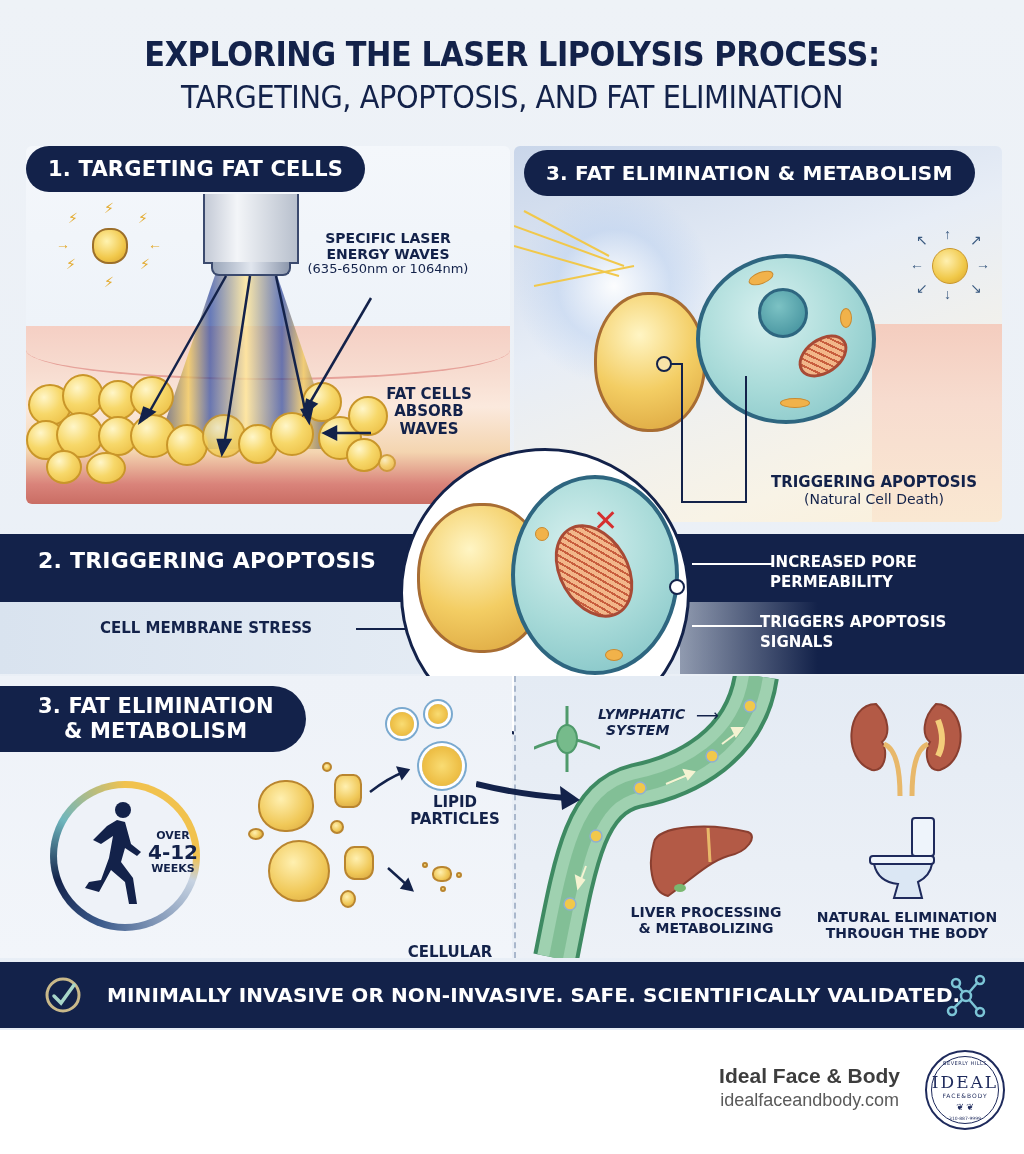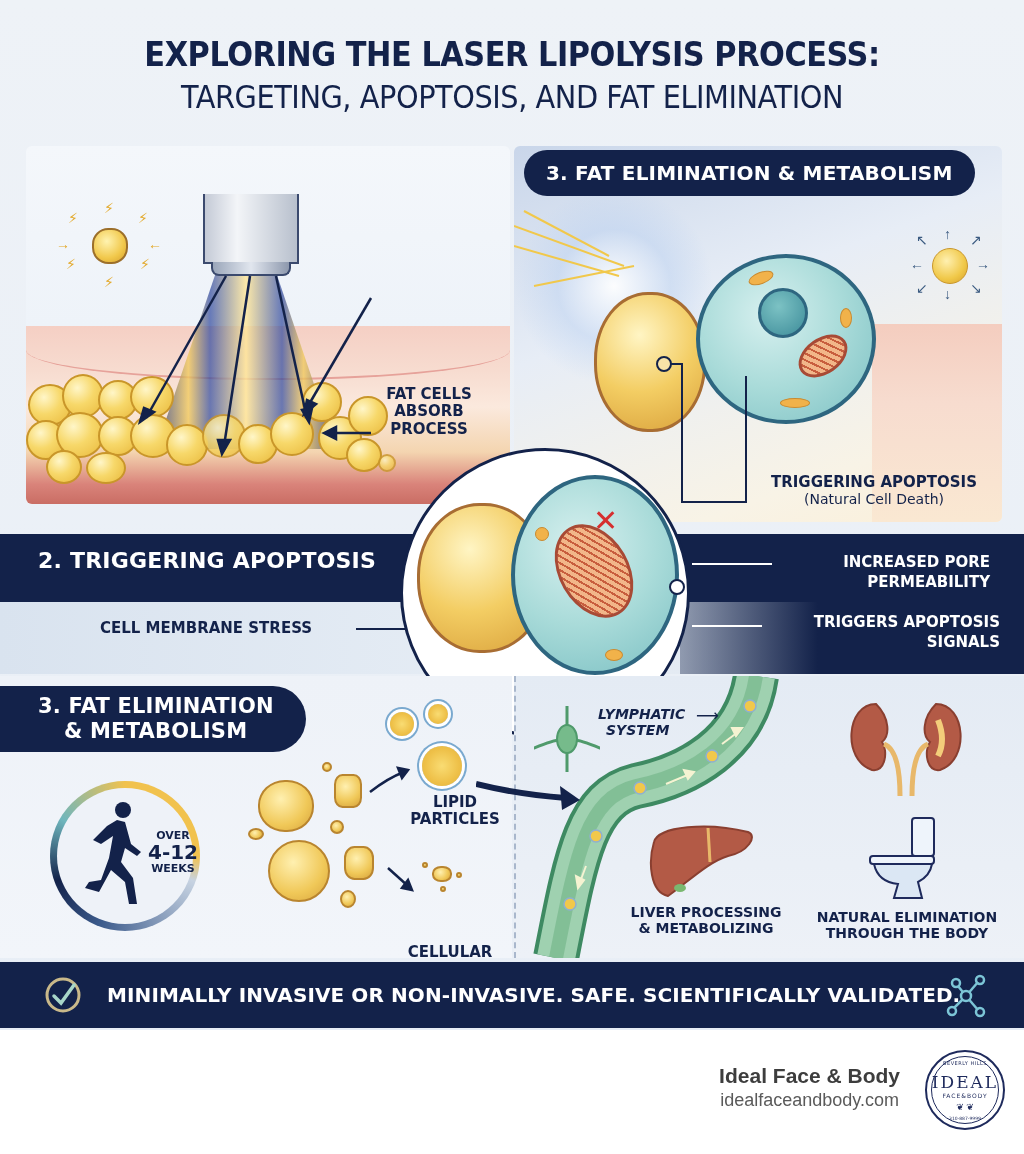--- a/index.html
+++ b/index.html
@@ -41,21 +41,21 @@
   .cell-yellow { position: absolute; border-radius: 48%; background: radial-gradient(circle at 40% 30%, #fff5c4 0%, #f3cd63 50%, #d9a13b 100%); border: 3px solid #a86d33; }
   .nucleus { position: absolute; border-radius: 50%; background: radial-gradient(circle at 40% 35%, #7cc2c4, #3d8c99); border: 3px solid #2e6680; }
   .mito { position: absolute; border-radius: 50%; background: repeating-linear-gradient(60deg, #f2b689 0 4px, #c85e3e 4px 6px); border: 3px solid #a84a35; }
   .organelle { position: absolute; border-radius: 50%; background: #f1b24a; border: 1px solid #c98a30; }
 
   
   .band2-top { position: absolute; left: 0; top: 534px; width: 1024px; height: 68px; background: #13224a; }
   .band2-bottom { position: absolute; left: 0; top: 602px; width: 1024px; height: 72px; background: linear-gradient(90deg, #d9e3ef 0%, #e6edf5 50%, #dfe6ef 100%); }
   .band2-right-dark { position: absolute; left: 680px; top: 534px; width: 344px; height: 140px; background: linear-gradient(90deg, rgba(19,34,74,0.4), #13224a 40%); }
   .band-title { position: absolute; left: 38px; top: 548px; color: #fff; font-family: "DejaVu Sans", sans-serif; font-weight: bold; font-size: 22px; letter-spacing: 0.2px; }
-  .label-white { position: absolute; color: #fff; font-family: "DejaVu Sans", sans-serif; font-weight: bold; font-size: 15px; text-align: right; line-height: 1.35; }
+  .label-white { position: absolute; color: #fff; font-family: "DejaVu Sans", sans-serif; font-weight: bold; font-size: 15px; text-align: left; line-height: 1.35; }
   .leader { position: absolute; height: 2px; background: #13224a; }
   .leader-w { position: absolute; height: 2px; background: #ffffff; }
 
   .magnifier { position: absolute; left: 400px; top: 448px; width: 290px; height: 290px; border-radius: 50%; background: #ffffff; border: 3px solid #13224a; }
 
   
   .p4 { position: absolute; left: 0; top: 676px; width: 512px; height: 282px; background: linear-gradient(180deg, #eef2f8, #f2f5fa); }
   .p5 { position: absolute; left: 514px; top: 676px; width: 510px; height: 282px; background: linear-gradient(180deg, #e4ebf4, #edf1f7); border-left: 2px dashed #a9b7cc; }
   .clock { position: absolute; left: 50px; top: 105px; width: 150px; height: 150px; border-radius: 50%; border: 7px solid transparent; background: linear-gradient(#eef2f8, #eef2f8) padding-box, conic-gradient(from 0deg, #f1c24e 0deg, #f1c24e 90deg, #c7d3e2 110deg, #3c5b8c 200deg, #13224a 250deg, #6fb6bd 300deg, #f1c24e 360deg) border-box; }
   .runner { position: absolute; left: 22px; top: 12px; width: 70px; height: 110px; }
@@ -141,26 +141,34 @@
         <line x1="250" y1="130" x2="280" y2="268"></line>
           <polygon points="283,276 286,262 276,264"></polygon>
         <line x1="338" y1="302" x2="280" y2="268" stroke="none"></line>
         <line x1="345" y1="287" x2="304" y2="287"></line>
           <polygon points="298,287 310,281 310,293"></polygon>
         <line x1="345" y1="152" x2="282" y2="260"></line>
           <polygon points="278,268 290,258 281,254"></polygon>
       </g>
     </svg>
 
-
+    <div class="pill" style="left:0px;top:0px;height:46px;font-size:21px;">
+      <span>1. TARGETING FAT CELLS</span>
+    </div>
+
+    <div class="label-dark" style="left:262px;top:84px;width:200px;font-size:14px;">
+      <div>SPECIFIC LASER</div>
+      <div>ENERGY WAVES</div>
+      <div class="sub" style="font-size:13px;">(635-650nm or 1064nm)</div>
+    </div>
 
     <div class="label-dark" style="left:348px;top:240px;width:110px;font-size:15px;">
       <div>FAT CELLS</div>
       <div>ABSORB</div>
-      <div>PROCESS</div>
+      <div>WAVES</div>
     </div>
   </div>
 
   <div class="panel p3">
     <div class="glow"></div>
     <div class="skin"></div>
 
     <svg style="position:absolute;left:0;top:60px;width:140px;height:100px;">
       <g stroke="#f1c84b" stroke-width="2">
         <line x1="0" y1="20" x2="110" y2="60"></line>

